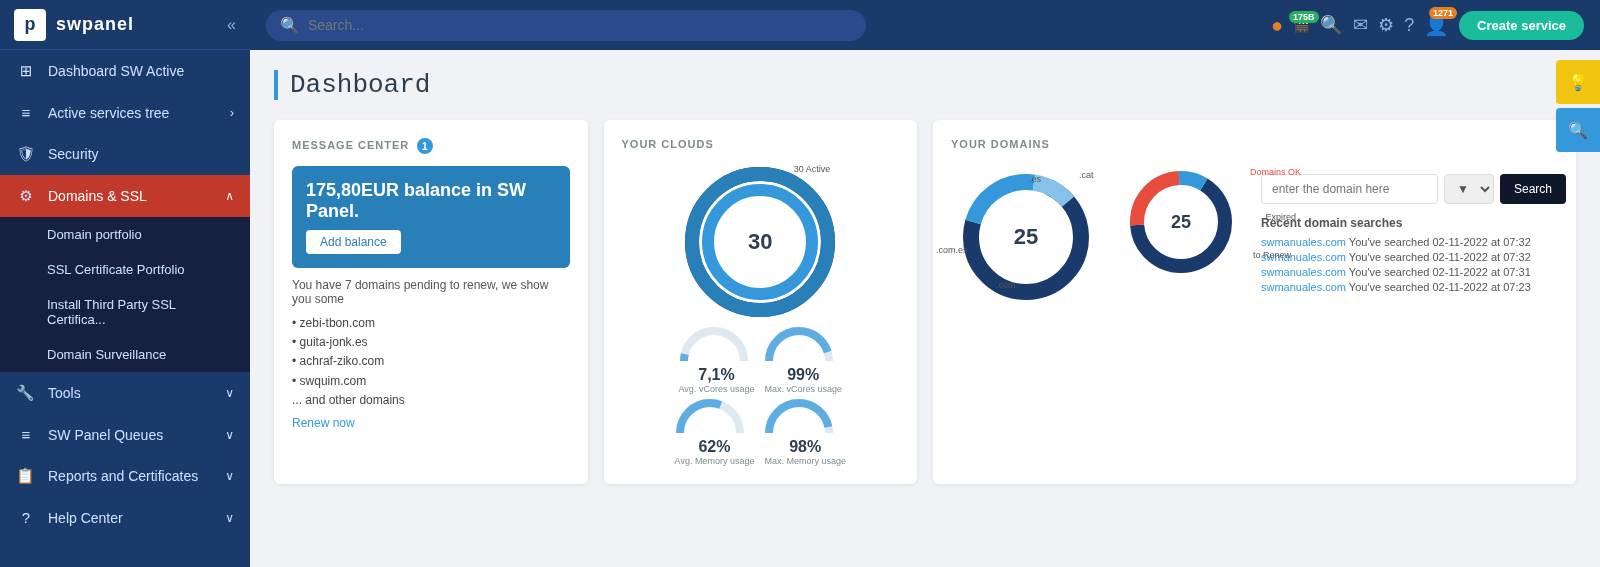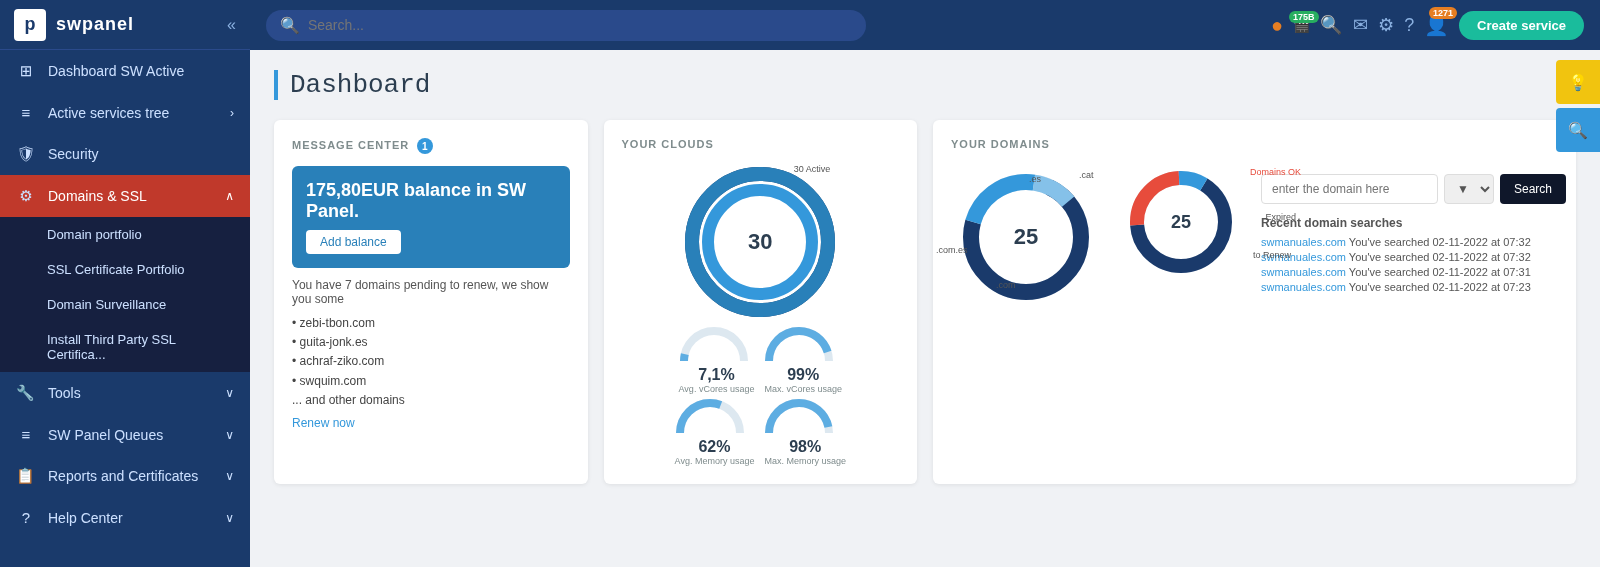--- a/index.html
+++ b/index.html
@@ -314,24 +314,24 @@
     <span class="nav-arrow" style="color:#fff;">∧</span>
   </div>
   <div class="sub-menu">
     <div class="sub-menu-item">
       <span>Domain portfolio</span>
     </div>
     <div class="sub-menu-item">
       <span>SSL Certificate Portfolio</span>
     </div>
     <div class="sub-menu-item">
+      <span>Install Third Party SSL Certifica...</span>
+    </div>
+    <div class="sub-menu-item">
       <span>Domain Surveillance</span>
-    </div>
-    <div class="sub-menu-item">
-      <span>Install Third Party SSL Certifica...</span>
     </div>
   </div>
 
   <div class="nav-item">
     <span class="nav-icon">🔧</span>
     <span>Tools</span>
     <span class="nav-arrow">∨</span>
   </div>
   <div class="nav-item">
     <span class="nav-icon">≡</span>

